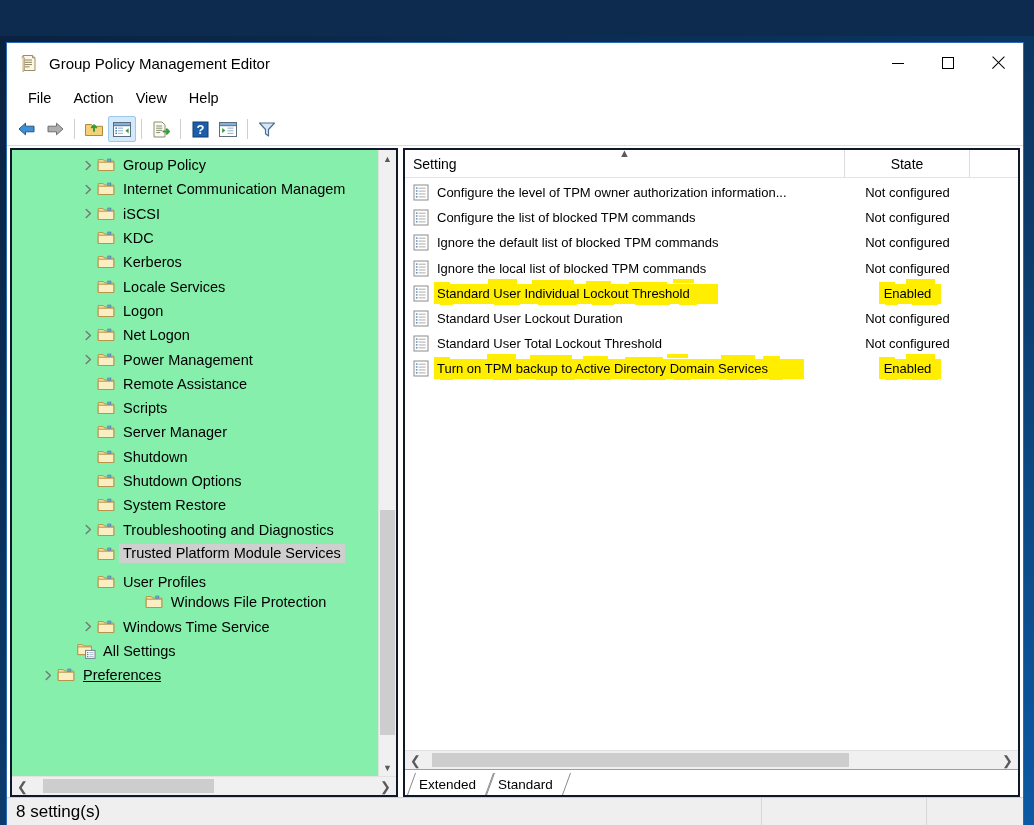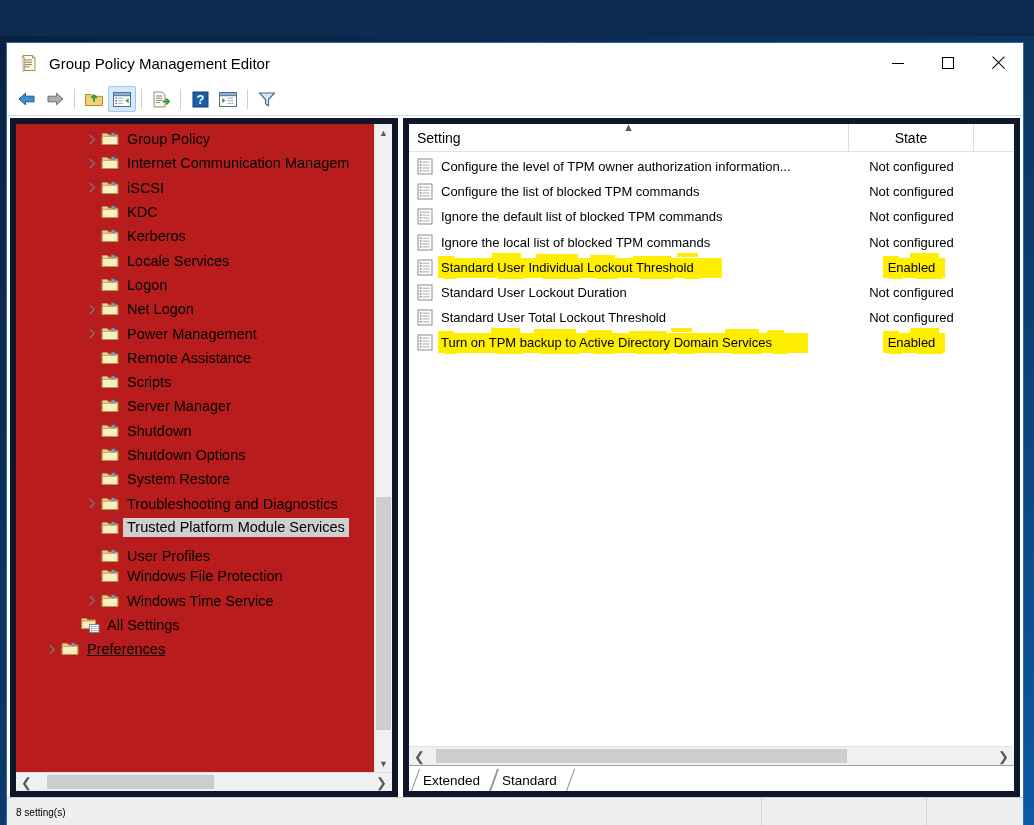--- a/index.html
+++ b/index.html
@@ -95,23 +95,23 @@
   
   .body {
     flex: 1 1 auto;
     display: flex;
     min-height: 0;
     padding: 2px 3px 0 3px;
     box-sizing: border-box;
     background: #ffffff;
   }
   .pane {
-    border: 6px solid #0f172a;
+    border: 2px solid #0f172a;
     box-sizing: border-box;
-    background: #b91c1c;
+    background: #86efac;
     display: flex; flex-direction: column;
     min-height: 0;
   }
   .pane-left  { width: 388px; flex: 0 0 388px; }
   .splitter   { width: 5px; flex: 0 0 5px; background: #ffffff; cursor: col-resize; }
   .pane-right { flex: 1 1 auto; }
 
   
   .tree-wrap { flex: 1 1 auto; display: flex; min-height: 0; }
   .tree {
@@ -258,21 +258,21 @@
 
   
   .statusbar {
     height: 28px; flex: 0 0 28px;
     display: flex; align-items: stretch;
     background: #efefef;
     border-top: 1px solid #cfcfcf;
   }
   .scell {
     display: flex; align-items: center;
-    font-size: 10px; color: #000;
+    font-size: 17px; color: #000;
     padding-left: 9px;
     border-right: 1px solid #d6d6d6;
     box-sizing: border-box;
   }
   .scell.a { flex: 0 0 755px; }
   .scell.b { flex: 0 0 165px; }
   .scell.c { flex: 1 1 auto; border-right: none; }
 </style>
 </head>
 <body>
@@ -300,20 +300,26 @@
           </div>
         <div class="winbtn">
             <span class="glyph-max"></span>
           </div>
         <div class="winbtn close">
             <span class="glyph-close"></span>
           </div>
       </div>
     </div>
 
+    <div class="menubar">
+      <div class="menuitem">File</div>
+      <div class="menuitem">Action</div>
+      <div class="menuitem">View</div>
+      <div class="menuitem">Help</div>
+    </div>
 
     <div class="toolbar">
       <div class="tbtn hot">
         <svg width="22" height="18" viewBox="0 0 22 18">
           <path d="M9.5 3.2 3 9l6.5 5.8v-3h8.5V6.2H9.5z" fill="#3f8fd6" stroke="#24577f" stroke-width="1" stroke-linejoin="round"></path>
         </svg>
       </div>
       <div class="tbtn hot">
         <svg width="22" height="18" viewBox="0 0 22 18">
           <path d="M12.5 3.2 19 9l-6.5 5.8v-3H4V6.2h8.5z" fill="#adadad" stroke="#6f6f6f" stroke-width="1" stroke-linejoin="round"></path>
@@ -600,21 +606,21 @@
                 <span class="chev"></span>
                 <span class="ficon">
                   <svg width="18" height="16" viewBox="0 0 18 16">
                     <path d="M1.2 2.6h5.1l1.3 1.5h9.2v9.4H1.2z" fill="#f6dfa6" stroke="#b79449" stroke-width="1" stroke-linejoin="round"></path>
                     <path d="M1.2 5.2h15.6v8.3H1.2z" fill="#fbeec2" stroke="#b79449" stroke-width="1" stroke-linejoin="round"></path>
                     <rect x="10.8" y="2.1" width="3" height="2.1" fill="#7fb6e0" stroke="#4a7fae" stroke-width=".8"></rect>
                   </svg>
                 </span>
                 <span class="tlabel">User Profiles</span>
               </div>
-              <div class="tnode" style="padding-left: 68px;">
+              <div class="tnode" style="padding-left: 68px; justify-content: center;">
                 <span class="chev"></span>
                 <span class="ficon">
                   <svg width="18" height="16" viewBox="0 0 18 16">
                     <path d="M1.2 2.6h5.1l1.3 1.5h9.2v9.4H1.2z" fill="#f6dfa6" stroke="#b79449" stroke-width="1" stroke-linejoin="round"></path>
                     <path d="M1.2 5.2h15.6v8.3H1.2z" fill="#fbeec2" stroke="#b79449" stroke-width="1" stroke-linejoin="round"></path>
                     <rect x="10.8" y="2.1" width="3" height="2.1" fill="#7fb6e0" stroke="#4a7fae" stroke-width=".8"></rect>
                   </svg>
                 </span>
                 <span class="tlabel">Windows File Protection</span>
               </div>

